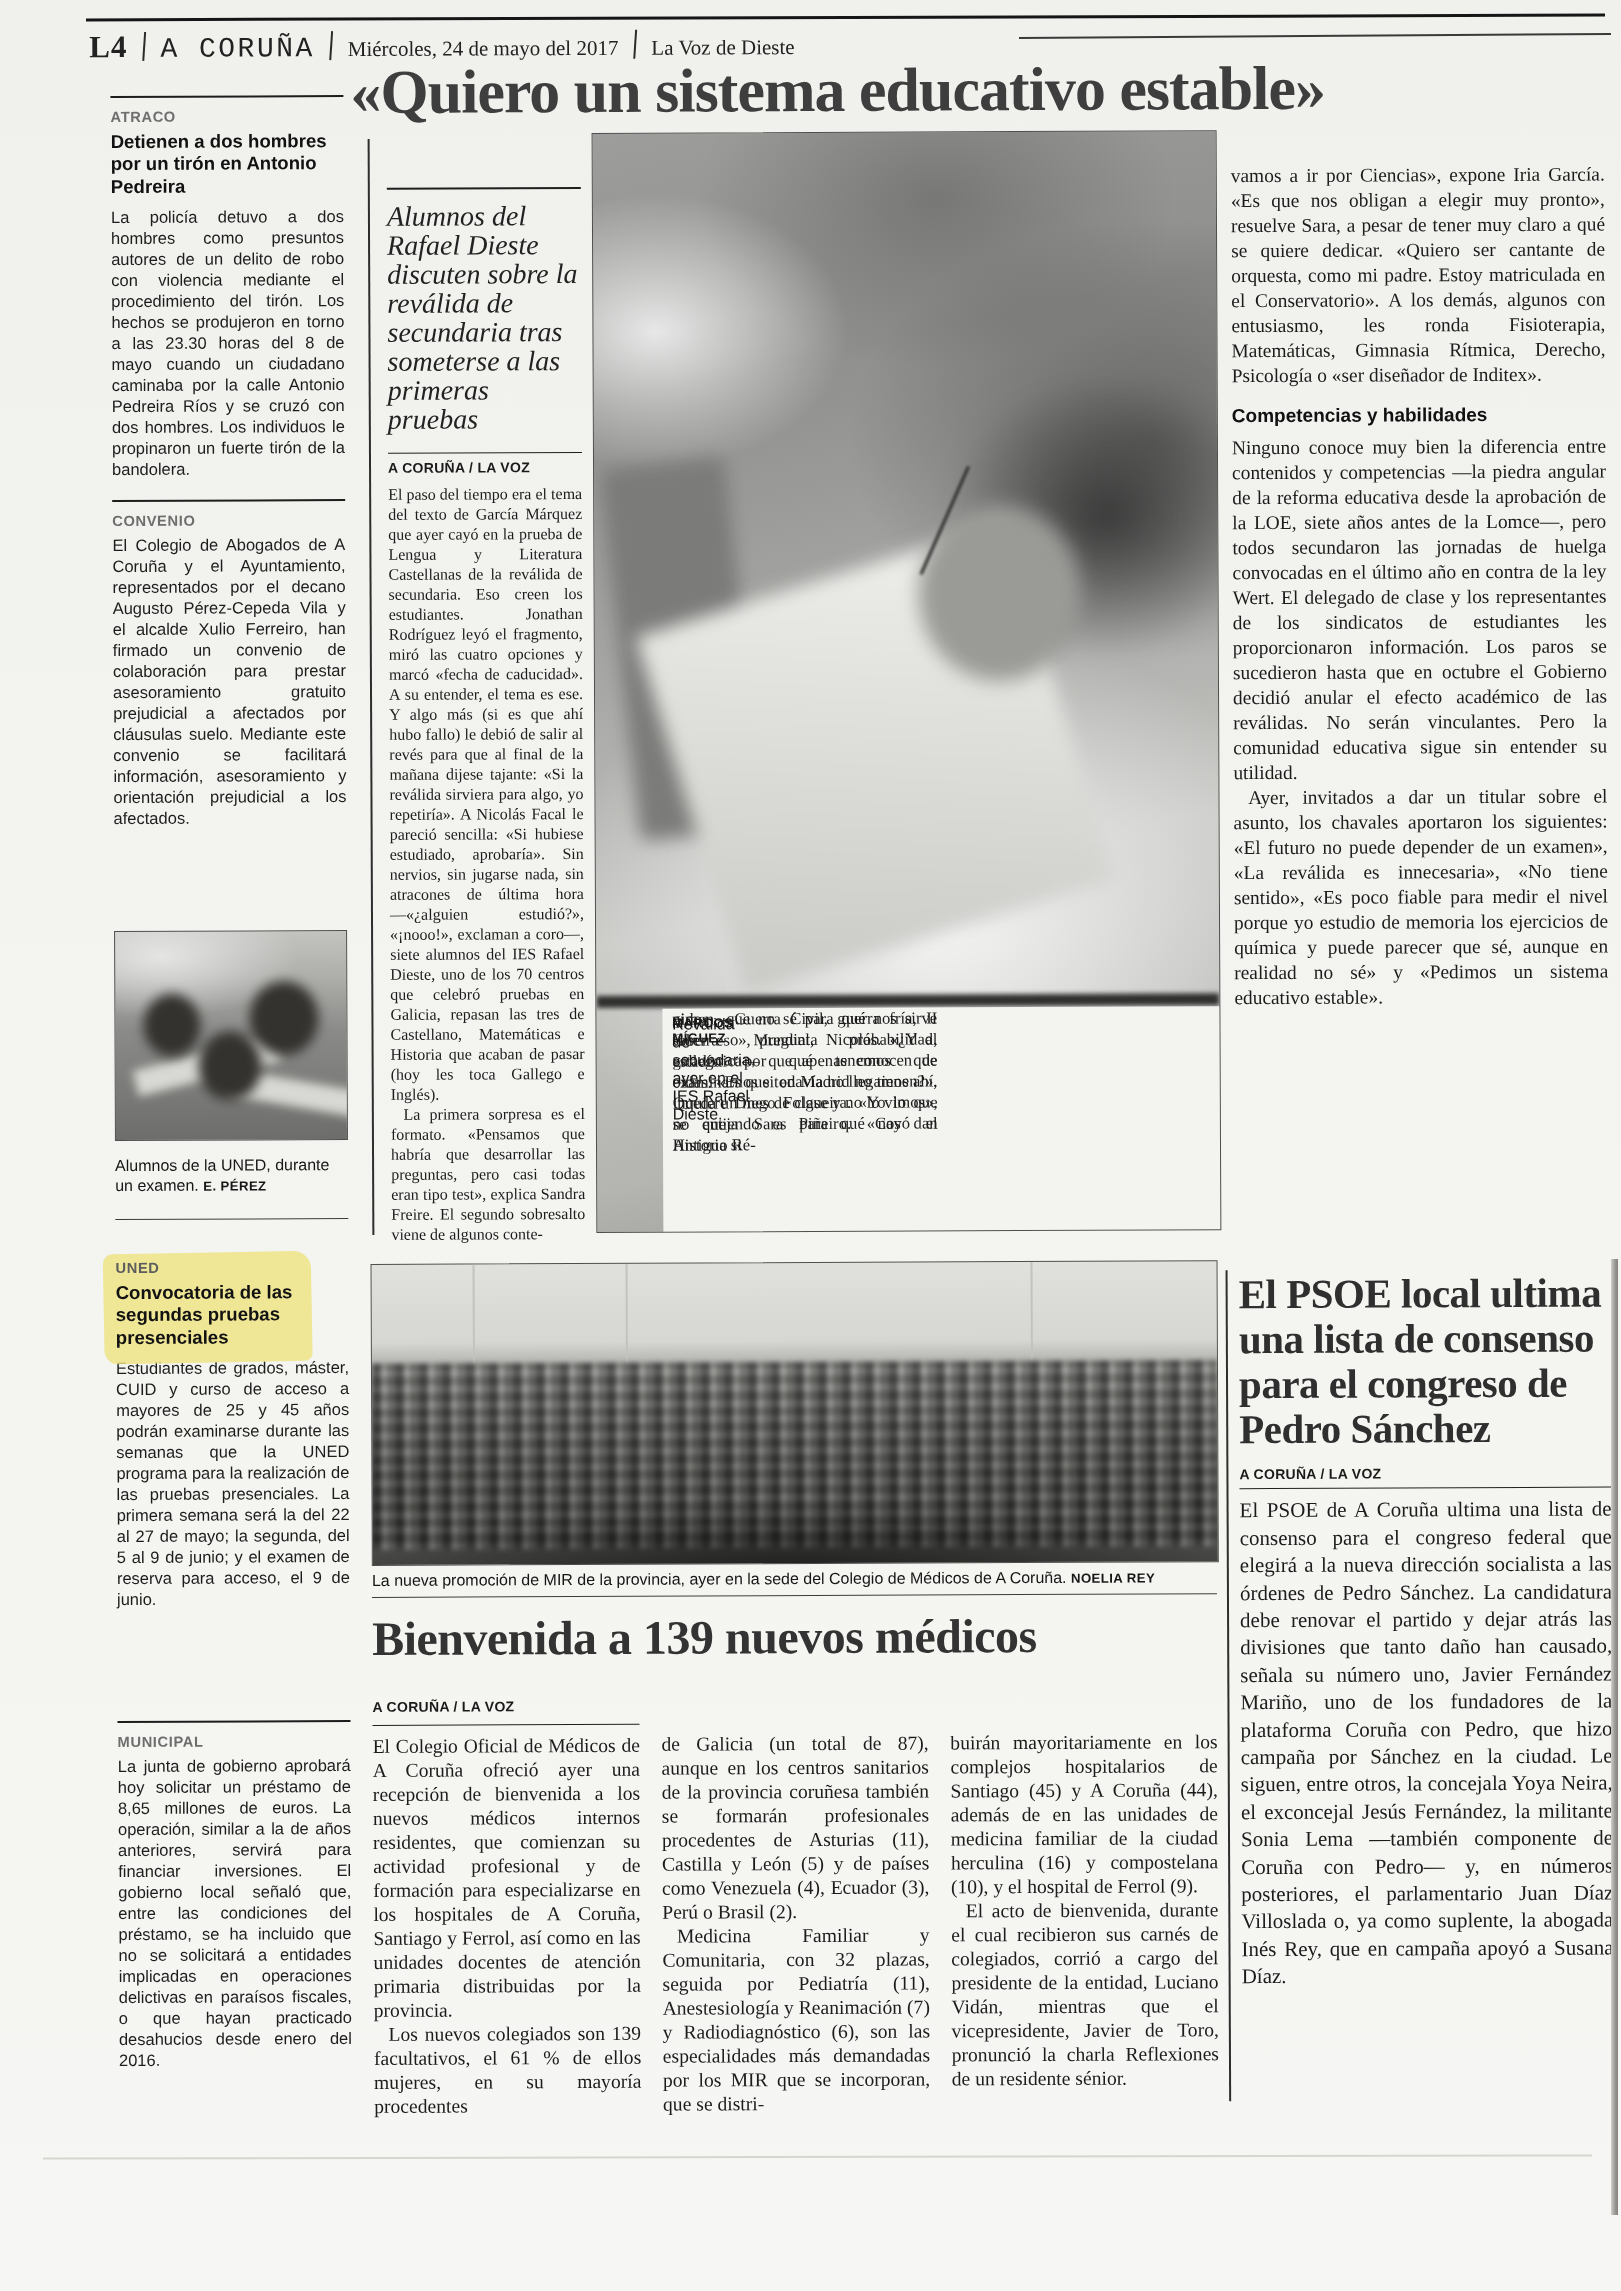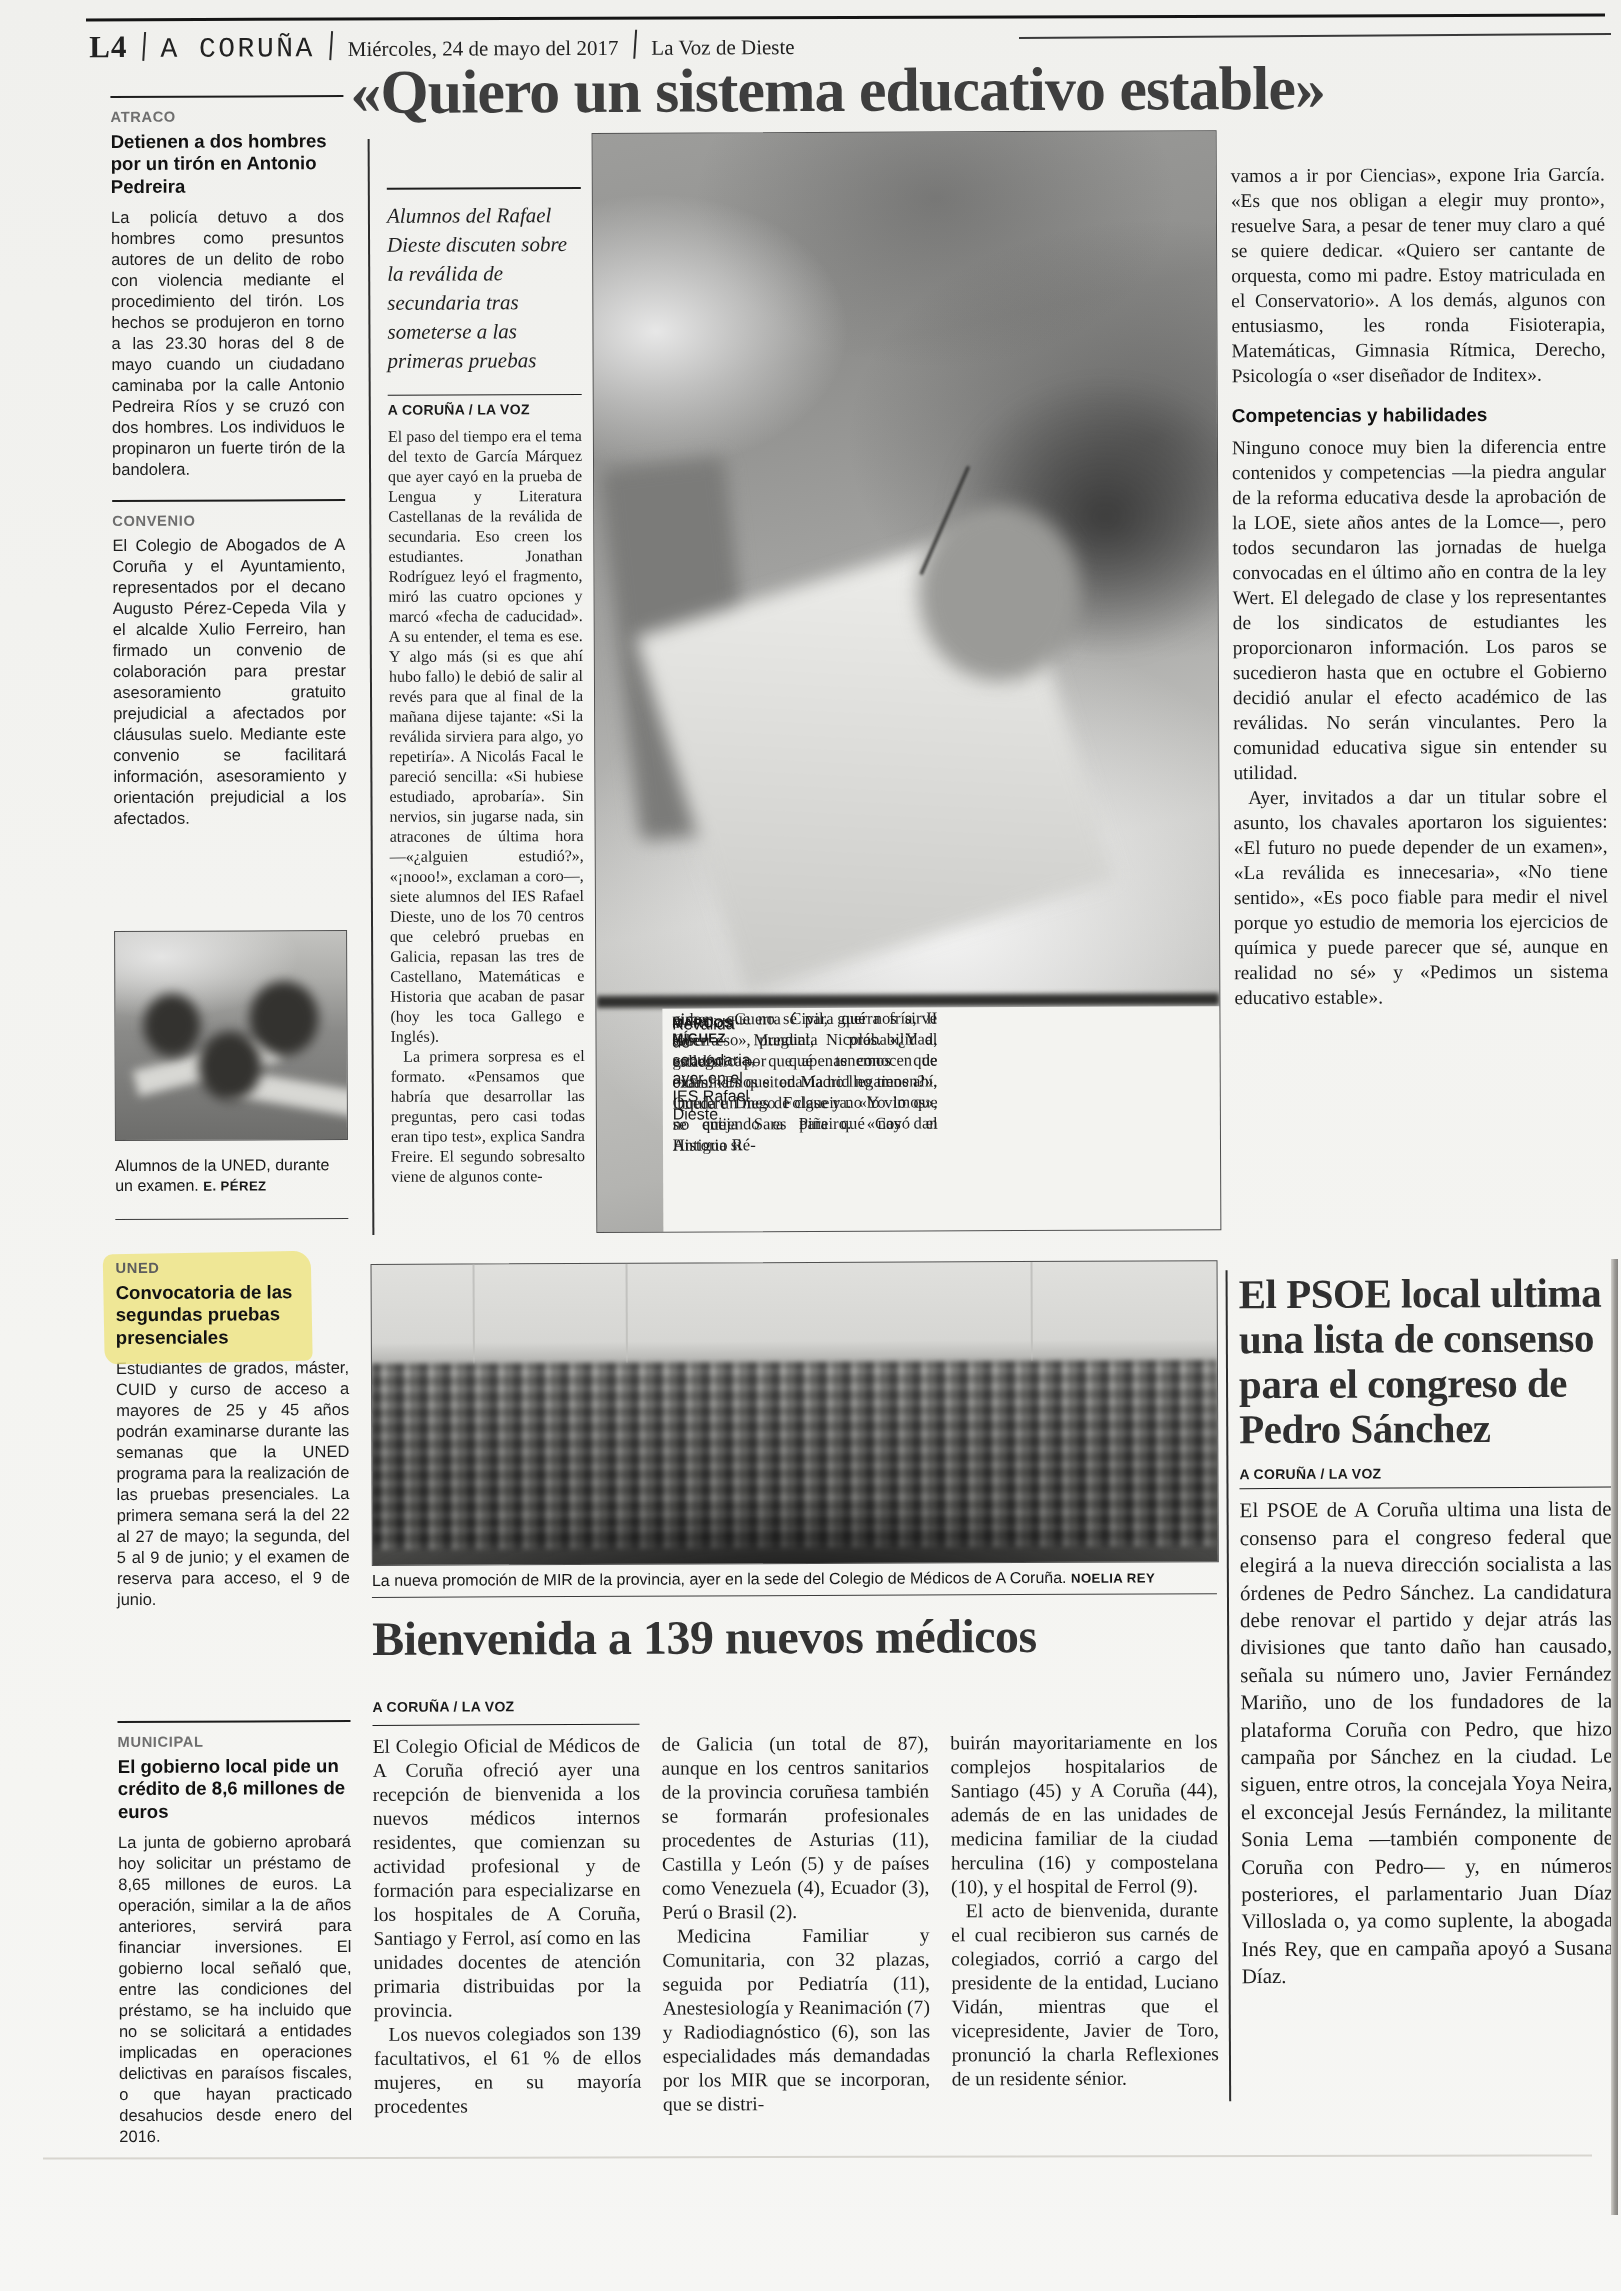--- a/index.html
+++ b/index.html
@@ -75,21 +75,21 @@
                  repeating-linear-gradient(0deg,rgba(230,230,228,.22) 0 6.9px,rgba(30,30,28,.35) 6.9px 15.7px);
       filter:blur(2.5px);}
   .mir-wall-line{top:0;width:2px;height:33%;background:#c2c2bf;}
   .mir-front{left:0;bottom:-6%;width:100%;height:26%;background:radial-gradient(ellipse at 50% 100%,rgba(15,15,15,.8),transparent 75%);filter:blur(3.9px);}
 
   
   .headline-main{position:absolute;left:355px;top:55px;width:1260px;font-size:62px;letter-spacing:-1px;
       white-space:nowrap;color:#3e3e3e;font-weight:bold;}
   .col1{position:absolute;left:391px;top:186px;width:194px;}
   .sf-rule{border-top:2px solid #1f1f1f;margin-bottom:11.8px;}
-  .standfirst{font-style:italic;font-size:21px;line-height:29px;color:#222;}
+  .standfirst{font-style:italic;font-size:28px;line-height:29px;color:#222;}
   .kicker-block{margin-top:19.6px;border-top:1.6px solid #1f1f1f;padding-top:5.9px;
       font-family:"Liberation Sans",sans-serif;font-weight:bold;font-size:14px;letter-spacing:0.3px;color:#1a1a1a;}
   .kicker-under{border-bottom:1.6px solid #1f1f1f;padding-bottom:5.9px;margin-bottom:8.8px;
       font-family:"Liberation Sans",sans-serif;font-weight:bold;font-size:14px;letter-spacing:0.3px;color:#1a1a1a;}
   .serif-body{text-align:justify;hyphens:auto;color:#1c1c1c;}
   .col1 .serif-body{margin-top:8.8px;font-size:16px;line-height:20px;}
   .serif-body p{margin:0;}
   .serif-body p.ind{text-indent:12.7px;}
   .inset-caption{font-family:"Liberation Sans",sans-serif;font-size:16px;color:#161616;
       padding:6.9px 0 5.9px;border-bottom:1.4px solid #3c3c3c;margin-bottom:9.8px;}
@@ -164,21 +164,20 @@
       <div class="rail-sec" style="top:1164px">
         <div class="hl-wrap">
           <div class="kicker" style="color:#5d5d5d">UNED</div>
           <div class="rail-head">Convocatoria de las segundas pruebas presenciales</div>
         </div>
         <div class="rail-body">Estudiantes de grados, máster, CUID y curso de acceso a mayores de 25 y 45 años podrán examinarse durante las semanas que la UNED programa para la realización de las pruebas presenciales. La primera semana será la del 22 al 27 de mayo; la segunda, del 5 al 9 de junio; y el examen de reserva para acceso, el 9 de junio.</div>
       </div>
 
       <div class="rail-sec rule-top" style="top:1625px">
         <div class="kicker">MUNICIPAL</div>
-        <div class="rail-head">El gobierno local pide un crédito de 8,6 millones de euros</div>
         <div class="rail-body">La junta de gobierno aprobará hoy solicitar un préstamo de 8,65 millones de euros. La operación, similar a la de años anteriores, servirá para financiar inversiones. El gobierno local señaló que, entre las condiciones del préstamo, se ha incluido que no se solicitará a entidades implicadas en operaciones delictivas en paraísos fiscales, o que hayan practicado desahucios desde enero del 2016.</div>
       </div>
     </div>
 
     <div class="v-divider-1"></div>
 
     <div class="headline-main">«Quiero un sistema educativo estable»</div>
 
     <div class="col1">
       <div class="sf-rule"></div>

